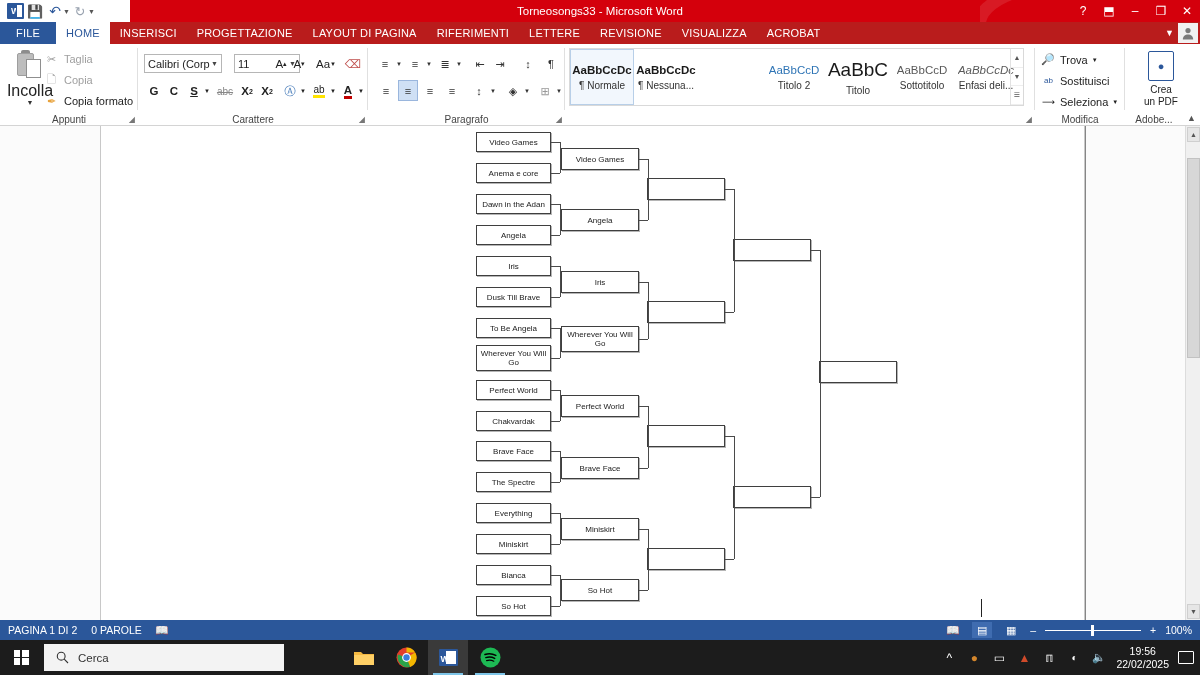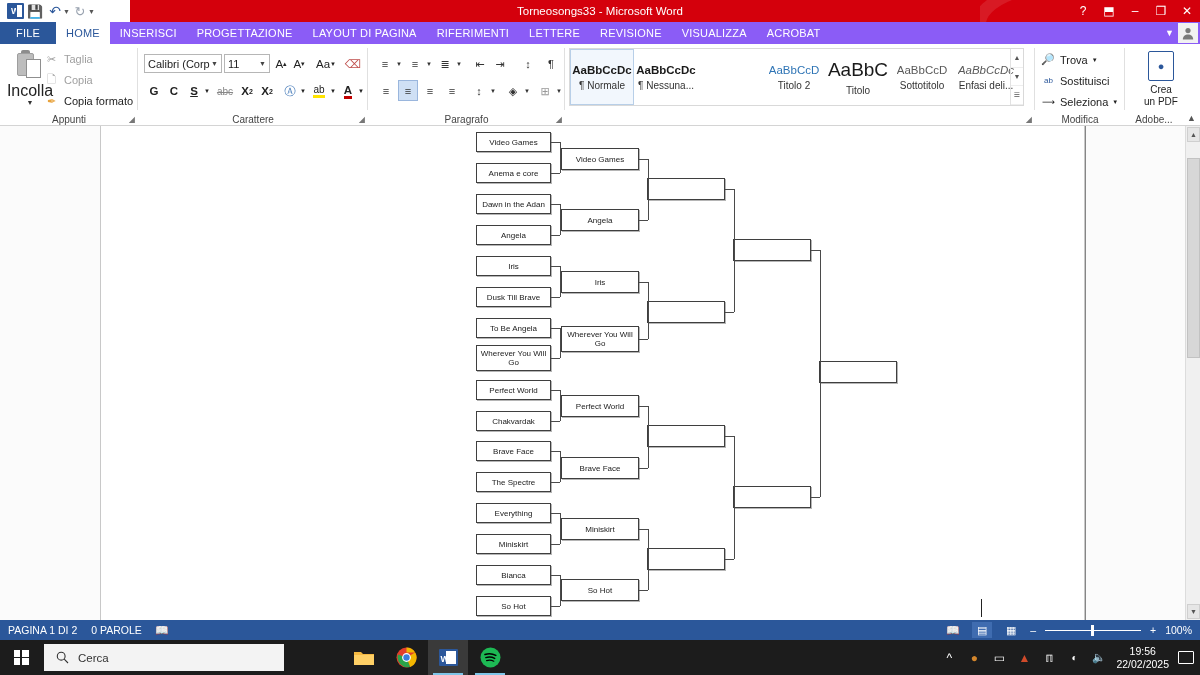--- a/index.html
+++ b/index.html
@@ -56,21 +56,21 @@
     pointer-events: none;
   }
   .swoosh::before {
     content:""; position:absolute; right:-60px; top:-30px; width:260px; height:80px;
     border-radius:50%; border:14px solid rgba(255,255,255,0.10);
   }
 
   
   .tabbar {
     position: absolute; top: 22px; left: 0; width: 1200px; height: 22px;
-    background: #8b5cf6;
+    background: #b91c1c;
   }
   .tabs { display: flex; height: 22px; align-items: stretch; }
   .tab {
     padding: 0 10px; height: 22px; line-height: 22px; font-size: 11px;
     color: #ffffff; white-space: nowrap; letter-spacing: 0.2px;
   }
   .tab.file { background: #2b579a; color: #fff; font-weight: normal; padding: 0 16px; }
   .tab.active { background: #ffffff; color: #2b579a; }
   .tabbar-right {
     position: absolute; right: 2px; top: 0; height: 22px; display:flex; align-items:center; gap:4px;
@@ -368,21 +368,21 @@
       <div class="group-label">Appunti</div>
       <div class="dialog-launcher">◢</div>
       <div class="group-sep" style="right:0;"></div>
     </div>
 
     <div class="group" style="left:138px; width:230px;">
       <div class="fontbox" style="left:6px; top:10px; width:78px;">
         <span>Calibri (Corp</span>
         <span class="cv">▼</span>
       </div>
-      <div class="fontbox" style="left:86px; top:10px; width:46px;">
+      <div class="fontbox" style="left:96px; top:10px; width:66px;">
         <span>11</span>
         <span class="cv">▼</span>
       </div>
       <div class="fbtn" style="left:134px; top:10px; width:18px;">A<span style="font-size:7px;vertical-align:super;">▴</span></div>
       <div class="fbtn" style="left:152px; top:10px; width:18px;">A<span style="font-size:7px;vertical-align:super;">▾</span></div>
       <div class="fbtn" style="left:174px; top:10px; width:28px;">Aa <span style="font-size:6px;">▼</span></div>
       <div class="fbtn" style="left:206px; top:10px; width:18px; color:#c0504d;">⌫</div>
 
       <div class="fbtn" style="left:8px; top:37px; width:16px; font-weight:bold;">G</div>
       <div class="fbtn" style="left:28px; top:37px; width:16px; font-weight:bold;">C</div>

